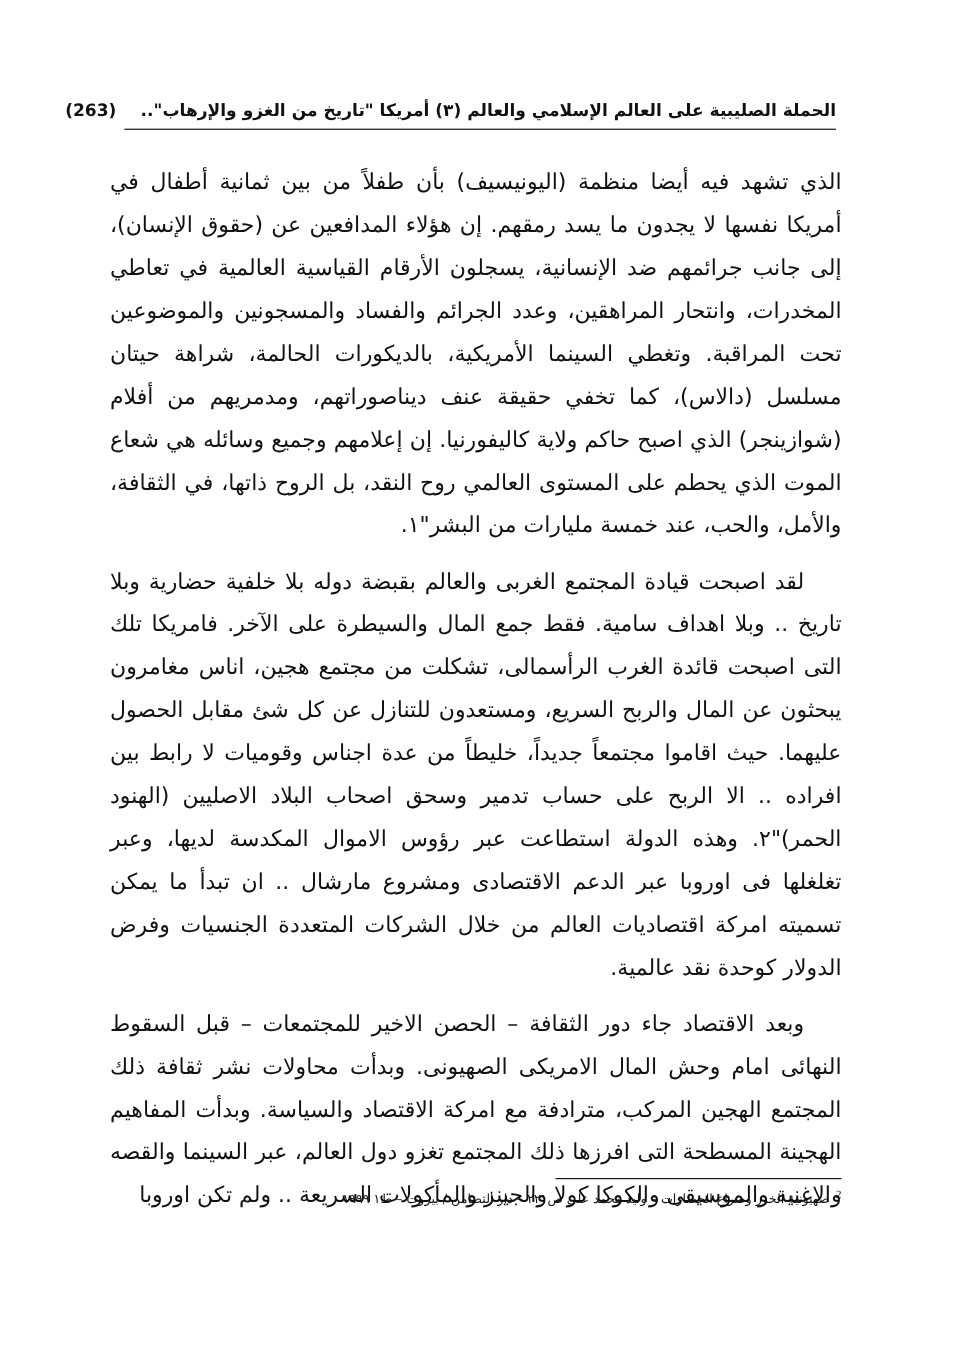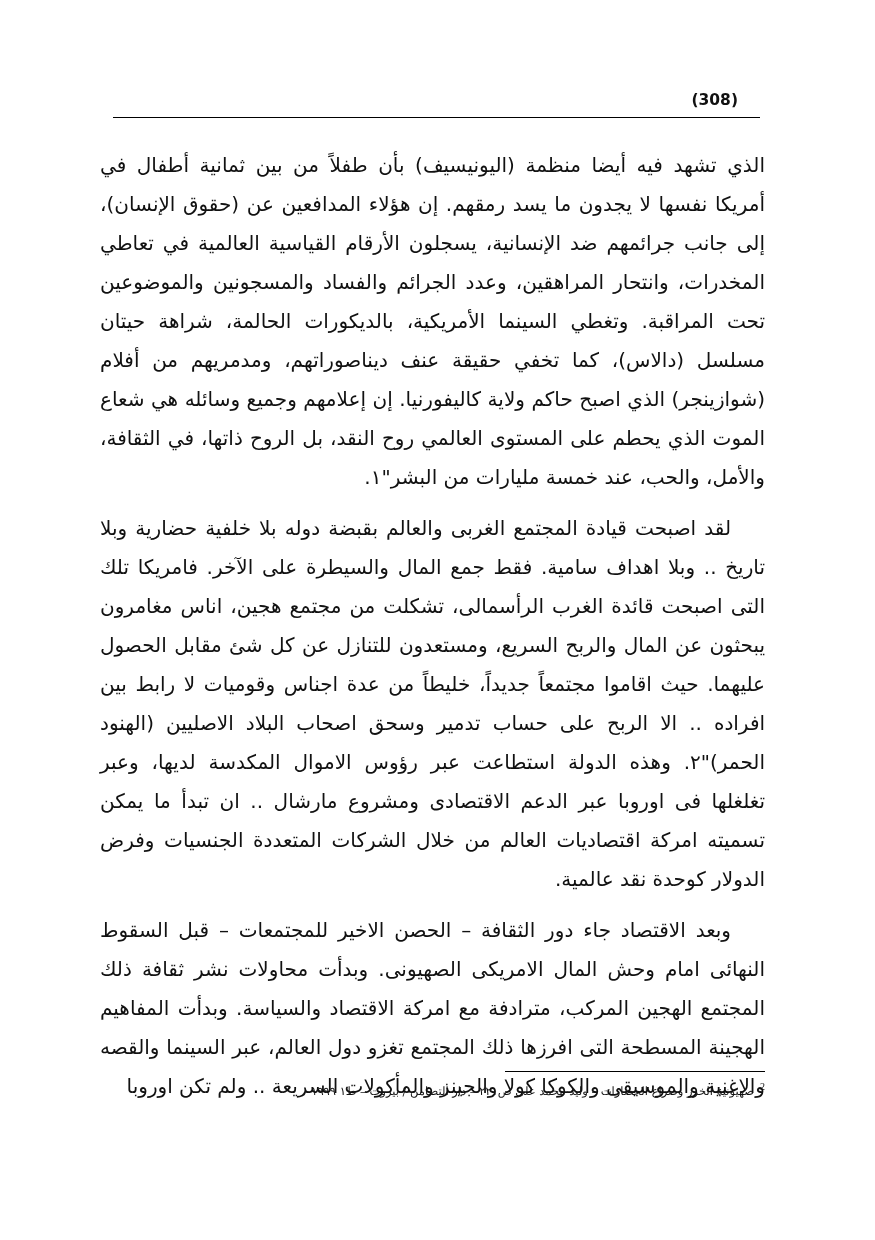--- a/index.html
+++ b/index.html
@@ -88,21 +88,22 @@
     .footnote sup {
       font-family: "Liberation Serif", serif;
       font-size: 10px;
       margin-left: 6px;
     }
   </style>
 </head>
 <body>
 
 <div class="page-header">
-  <span class="header-page">(308)</span>
+  <span class="header-title">الحملة الصليبية على العالم الإسلامي والعالم (٣) أمريكا "تاريخ من الغزو والإرهاب"..</span>
+  <span class="header-page">(263)</span>
 </div>
 
 <div class="body-text">
   <p>الذي تشهد فيه أيضا منظمة (اليونيسيف) بأن طفلاً من بين ثمانية أطفال في أمريكا نفسها لا يجدون ما يسد رمقهم.  إن هؤلاء المدافعين عن (حقوق الإنسان)، إلى جانب جرائمهم ضد الإنسانية، يسجلون الأرقام القياسية العالمية في تعاطي المخدرات، وانتحار المراهقين، وعدد الجرائم والفساد والمسجونين والموضوعين تحت المراقبة. وتغطي السينما الأمريكية، بالديكورات الحالمة، شراهة حيتان مسلسل (دالاس)، كما تخفي حقيقة عنف ديناصوراتهم، ومدمريهم من أفلام (شوازينجر) الذي اصبح حاكم ولاية كاليفورنيا. إن إعلامهم وجميع وسائله هي شعاع الموت الذي يحطم على المستوى العالمي روح النقد، بل الروح ذاتها، في الثقافة، والأمل، والحب، عند خمسة مليارات من البشر"١.</p>
   <p class="indent">لقد اصبحت قيادة المجتمع الغربى والعالم بقبضة دوله بلا خلفية حضارية وبلا تاريخ .. وبلا اهداف سامية. فقط جمع المال والسيطرة على الآخر. فامريكا تلك التى اصبحت قائدة الغرب الرأسمالى، تشكلت من مجتمع هجين، اناس مغامرون يبحثون عن المال والربح السريع، ومستعدون للتنازل عن كل شئ مقابل الحصول عليهما. حيث اقاموا مجتمعاً جديداً، خليطاً من عدة اجناس وقوميات لا رابط بين افراده .. الا الربح على حساب تدمير وسحق اصحاب البلاد الاصليين (الهنود الحمر)"٢. وهذه الدولة استطاعت عبر رؤوس الاموال المكدسة لديها، وعبر تغلغلها فى اوروبا عبر الدعم الاقتصادى ومشروع مارشال .. ان تبدأ ما يمكن تسميته امركة اقتصاديات العالم من خلال الشركات المتعددة الجنسيات وفرض الدولار كوحدة نقد عالمية.</p>
   <p class="indent">وبعد الاقتصاد جاء دور الثقافة – الحصن الاخير للمجتمعات – قبل السقوط النهائى امام وحش المال الامريكى الصهيونى. وبدأت محاولات نشر ثقافة ذلك المجتمع الهجين المركب، مترادفة مع امركة الاقتصاد والسياسة. وبدأت المفاهيم الهجينة المسطحة التى افرزها ذلك المجتمع تغزو دول العالم، عبر السينما والقصه والاغنية والموسيقى والكوكا كولا والجينز والمأكولات السريعة .. ولم تكن اوروبا</p>
 </div>
 
 <div class="footnote-sep"></div>
 

